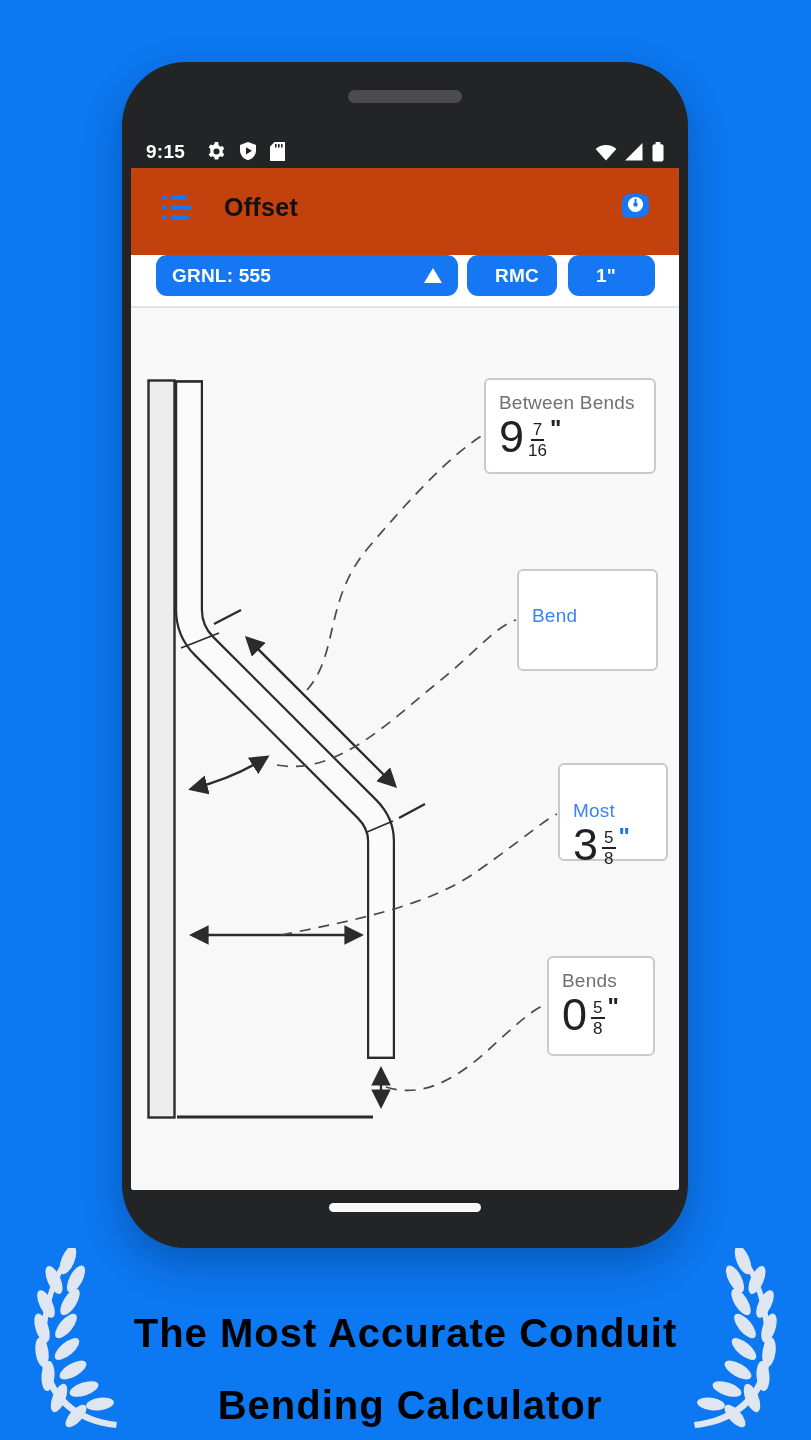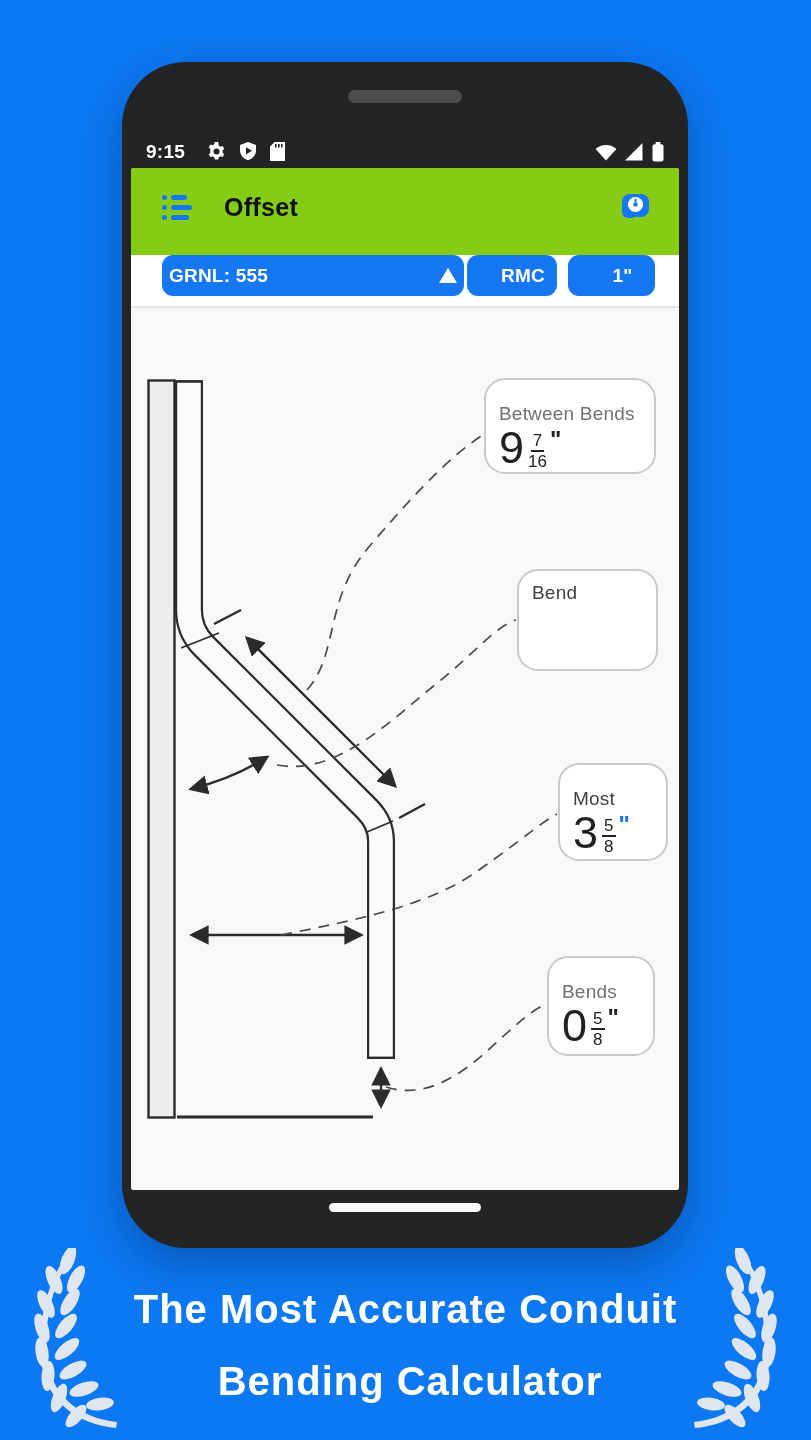--- a/index.html
+++ b/index.html
@@ -25,59 +25,59 @@
   }
   .statusbar .time{font-size:19px;font-weight:bold;letter-spacing:.3px;margin-right:22px;}
   .statusbar .sicon{display:inline-flex;margin-right:13px;}
   .statusbar .spacer{flex:1;}
   .statusbar .sicon.r{margin-right:0;margin-left:8px;}
   
   .screen{
     position:absolute;left:9px;right:9px;top:106px;height:1022px;
     background:#fff;border-radius:3px;overflow:hidden;
   }
-  .appbar{position:absolute;left:0;top:0;right:0;height:87px;background:#84cc16;}
+  .appbar{position:absolute;left:0;top:0;right:0;height:87px;background:#c2410c;}
   .menu-btn{position:absolute;left:31px;top:26px;width:30px;height:28px;cursor:pointer;}
   .app-title{position:absolute;left:93px;top:25px;font-size:25px;font-weight:bold;color:#101114;letter-spacing:.3px;}
   .tape-btn{position:absolute;right:27px;top:21px;width:34px;height:34px;cursor:pointer;}
   .controls{position:absolute;left:0;top:87px;right:0;height:52px;}
   .btn{
     position:absolute;height:41px;border-radius:11px;background:#1677f3;border:none;
     color:#fff;font-family:"Liberation Sans",sans-serif;font-size:19px;font-weight:bold;
-    display:flex;align-items:center;justify-content:center;letter-spacing:.2px;padding-left:28px;
-  }
-  .btn-bender{left:31px;width:302px;justify-content:space-between;padding:0 7px;}
+    display:flex;align-items:center;justify-content:flex-start;letter-spacing:.2px;padding-left:28px;
+  }
+  .btn-bender{left:25px;width:302px;justify-content:space-between;padding:0 16px;}
   .btn-bender .tri{margin-left:auto;width:0;height:0;border-left:9px solid transparent;border-right:9px solid transparent;border-bottom:15px solid #fff;}
   .btn-material{left:336px;width:90px;}
   .btn-size{left:437px;width:87px;}
   .divider{position:absolute;left:0;right:0;top:138px;height:2px;background:#e2e3e4;}
   .canvas{position:absolute;left:0;top:140px;right:0;bottom:0;background:#f7f8f7;}
   .diagram{position:absolute;left:0;top:0;}
   
   .callout{
-    position:absolute;background:#fff;border:2px solid #c7cbd1;border-radius:21px;
-    padding:22px 10px 8px 13px;color:#202124;
+    position:absolute;background:#fff;border:2px solid #c7cbd1;border-radius:6px;
+    padding:11px 10px 8px 13px;color:#202124;
   }
   .callout .clabel{font-size:19px;color:#6e7072;line-height:1.25;letter-spacing:.2px;white-space:nowrap;}
-  .callout.blue .clabel{color:#404040;}
+  .callout.blue .clabel{color:#3b82f6;margin-top:23px;}
   .callout .cvalue{display:flex;align-items:flex-start;margin-top:1px;line-height:1;}
   .callout .whole{font-size:45px;line-height:.95;}
   .frac{display:inline-flex;flex-direction:column;align-items:center;margin:4px 3px 0 4px;font-size:17px;line-height:1.12;}
   .frac .num{border-bottom:2px solid #202124;padding:0 2px 0;}
   .unit-in{font-size:24px;font-weight:bold;margin-top:1px;letter-spacing:-1px;}
   .unit-in.blue{color:#1a73e8;}
   .unit-deg{font-size:36px;line-height:.8;color:#1a73e8;margin-left:2px;margin-top:-1px;}
   .co-between{left:353px;top:70px;width:172px;height:96px;}
   .co-bend{left:386px;top:261px;width:141px;height:102px;padding-top:10px;}
   .co-bend .whole{font-size:47px;}
   .co-rise{left:427px;top:455px;width:110px;height:98px;}
   .co-shrink{left:416px;top:648px;width:108px;height:100px;}
   
   .bottom-bar{position:absolute;left:207px;top:1141px;width:152px;height:9px;border-radius:5px;background:#fafafa;}
-  .caption{position:absolute;left:0;right:0;text-align:center;color:#ffffff;font-weight:bold;font-size:40px;letter-spacing:1px;}
+  .caption{position:absolute;left:0;right:0;text-align:center;color:#000000;font-weight:bold;font-size:40px;letter-spacing:1px;margin-top:24px;}
   .caption.l1{top:1287px;}
   .caption.l2{top:1359px;padding-left:9px;}
   .laurel{position:absolute;top:1248px;width:112px;height:186px;}
   .laurel.left{left:12px;}
   .laurel.right{right:12px;transform:scaleX(-1);}
 </style>
 </head>
 <body>
 
 <div class="poster">

